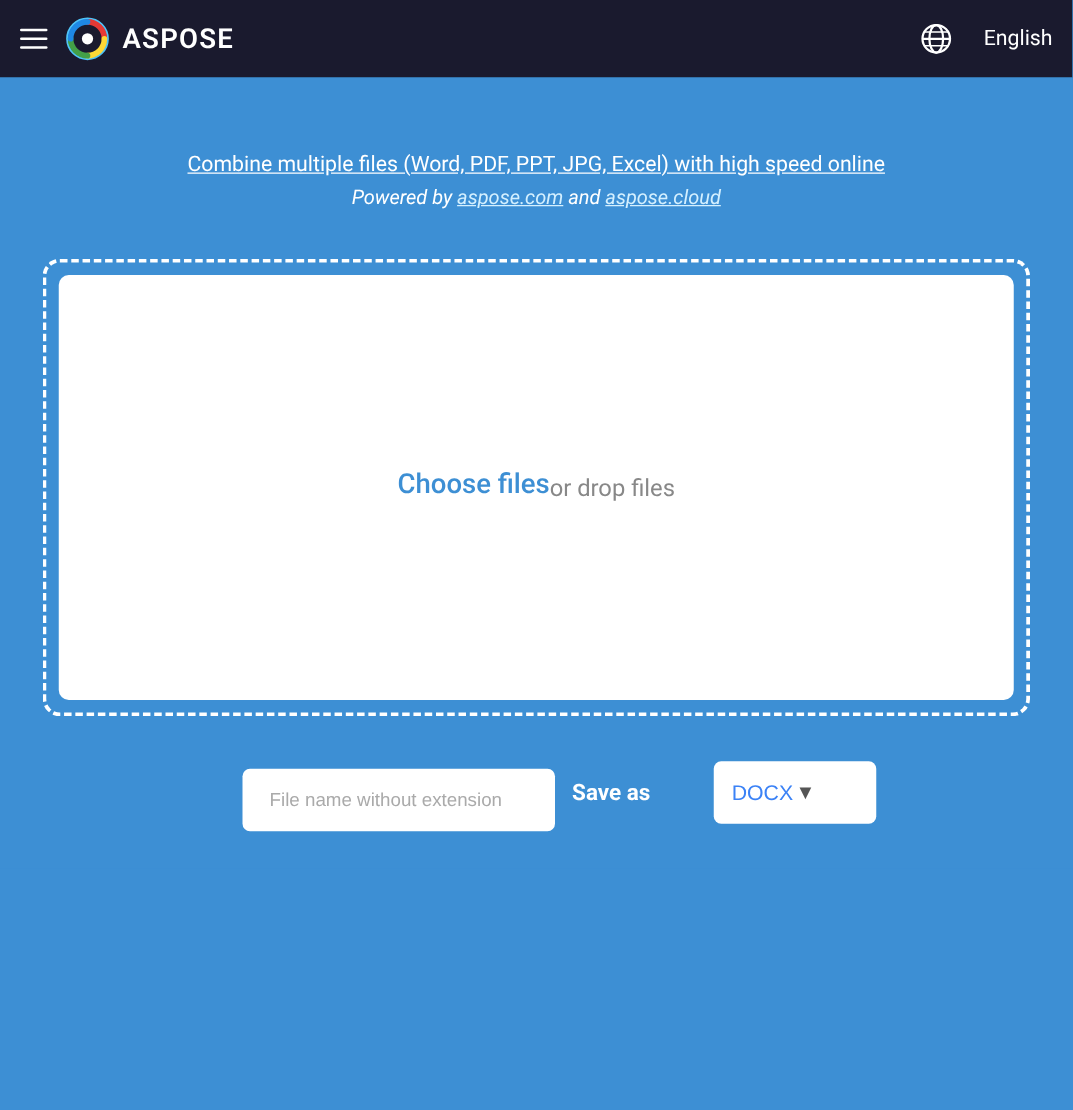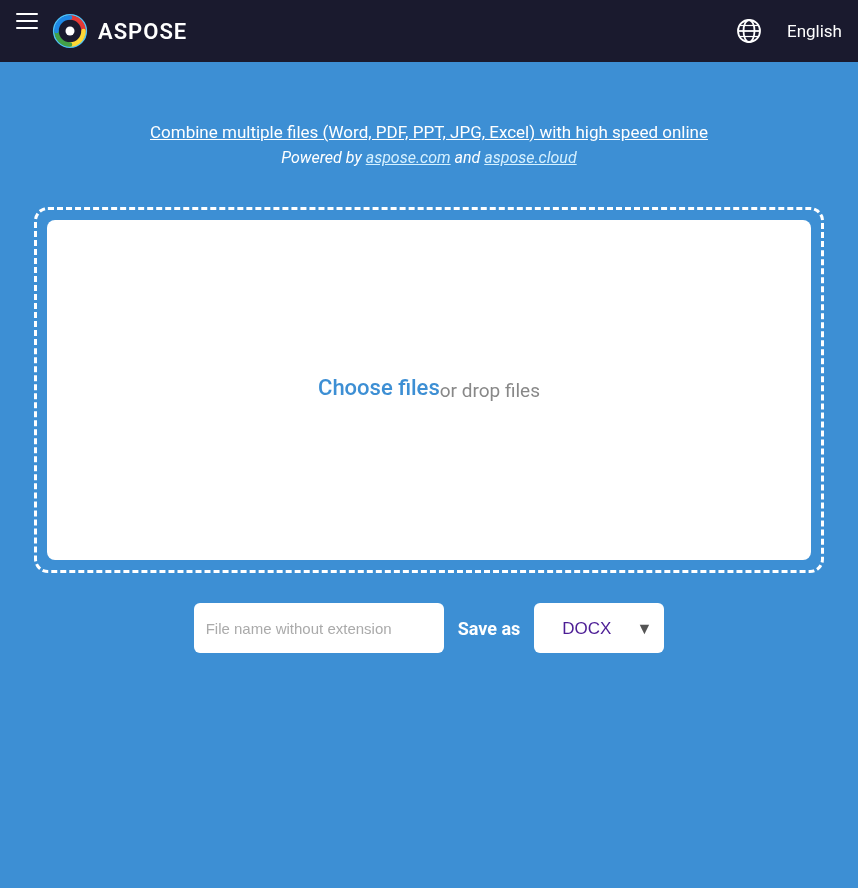--- a/index.html
+++ b/index.html
@@ -22,20 +22,21 @@
       height: 62px;
       background-color: #1a1a2e;
       display: flex;
       align-items: center;
       justify-content: space-between;
       padding: 0 16px;
     }
 
     .navbar-left {
       display: flex;
+      align-items: center;
       gap: 14px;
     }
 
     .hamburger-icon {
       display: flex;
       flex-direction: column;
       gap: 5px;
       cursor: pointer;
     }
 
@@ -175,25 +176,26 @@
       align-items: center;
       gap: 14px;
       justify-content: center;
     }
 
     .filename-input {
       width: 250px;
       height: 50px;
       border-radius: 6px;
       border: none;
-      padding: 0 12px;
+      padding: 0 22px;
       font-size: 15px;
       color: #0c4a6e;
       outline: none;
       background: white;
+      margin-top: 12px;
     }
 
     .filename-input::placeholder {
       color: #aaa;
     }
 
     .save-as-label {
       color: white;
       font-size: 18px;
       font-weight: 700;
@@ -206,25 +208,26 @@
     }
 
     .format-select {
       width: 100%;
       height: 100%;
       background: white;
       border: none;
       border-radius: 6px;
       font-size: 17px;
       font-weight: 500;
-      color: #4c1d95;
-      padding: 0 28px;
+      color: #3b82f6;
+      padding: 0 14px;
       appearance: none;
       cursor: pointer;
       outline: none;
+      margin-left: 37px;
     }
 
     .chevron-icon {
       position: absolute;
       right: 12px;
       top: 50%;
       transform: translateY(-50%);
       pointer-events: none;
       color: #555;
       font-size: 16px;

